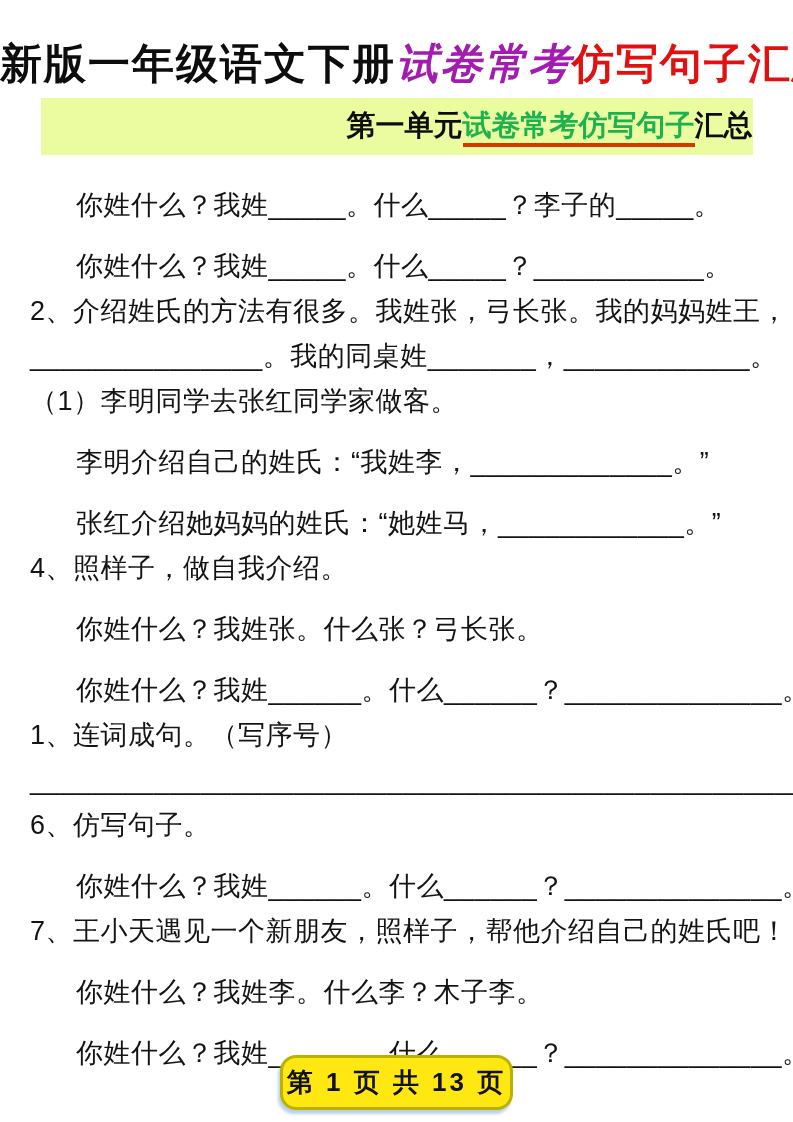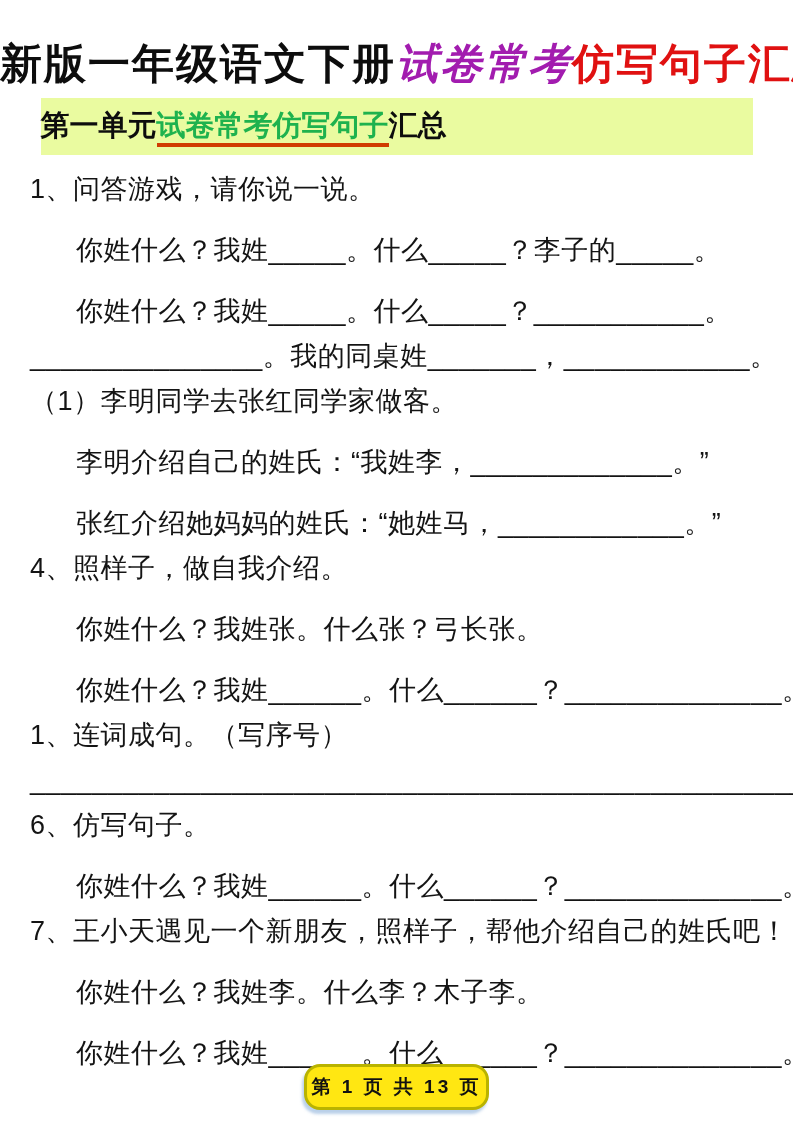--- a/index.html
+++ b/index.html
@@ -21,21 +21,21 @@
     white-space: nowrap;
     line-height: 1.15;
     color: #0d0d0d;
   }
   .t-blue { color: #a21caf; font-style: italic; }
   .t-red  { color: #e01111; }
   .band {
     width: 712px;
     margin: 10px auto 4px auto;
     background: #eafba0;
-    text-align: left;
+    text-align: right;
     padding: 8px 0 9px 0;
     font-size: 29px;
     font-weight: bold;
     color: #0d0d0d;
     white-space: nowrap;
   }
   .s-green {
     color: #1eb24e;
     border-bottom: 4px solid #d03c00;
     padding-bottom: 2px;
@@ -58,40 +58,40 @@
     left: 0; right: 0;
     bottom: 12px;
     text-align: center;
   }
   .badge {
     display: inline-block;
     background: #ffe712;
     border: 3px solid #b9b300;
     border-radius: 16px;
     padding: 7px 4px;
-    font-size: 19px;
+    font-size: 26px;
     font-weight: bold;
     color: #111111;
     letter-spacing: 3px;
     box-shadow: -2px 4px 3px rgba(130, 170, 215, 0.55);
   }
 </style>
 </head>
 <body>
 
 <div class="page">
 
   <h1 class="title"><span>新版一年级语文下册</span><span class="t-blue">试卷常考</span><span class="t-red">仿写句子汇总</span></h1>
 
   <div class="band"><span>第一单元</span><span class="s-green">试卷常考仿写句子</span><span>汇总</span></div>
 
   <div class="content">
-    <div class="line">1、问答游戏，请你说一说。</div>
     <div class="line indent">你姓什么？我姓_____。什么_____？李子的_____。</div>
     <div class="line indent">你姓什么？我姓_____。什么_____？___________。</div>
+    <div class="line">2、介绍姓氏的方法有很多。我姓张，弓长张。我的妈妈姓王，</div>
     <div class="line">_______________。我的同桌姓_______，____________。</div>
     <div class="line">（1）李明同学去张红同学家做客。</div>
     <div class="line indent">李明介绍自己的姓氏：“我姓李，_____________。”</div>
     <div class="line indent">张红介绍她妈妈的姓氏：“她姓马，____________。”</div>
     <div class="line">4、照样子，做自我介绍。</div>
     <div class="line indent">你姓什么？我姓张。什么张？弓长张。</div>
     <div class="line indent">你姓什么？我姓______。什么______？______________。</div>
     <div class="line">1、连词成句。（写序号）</div>
     <div class="line">____________________________________________________。</div>
     <div class="line">6、仿写句子。</div>

